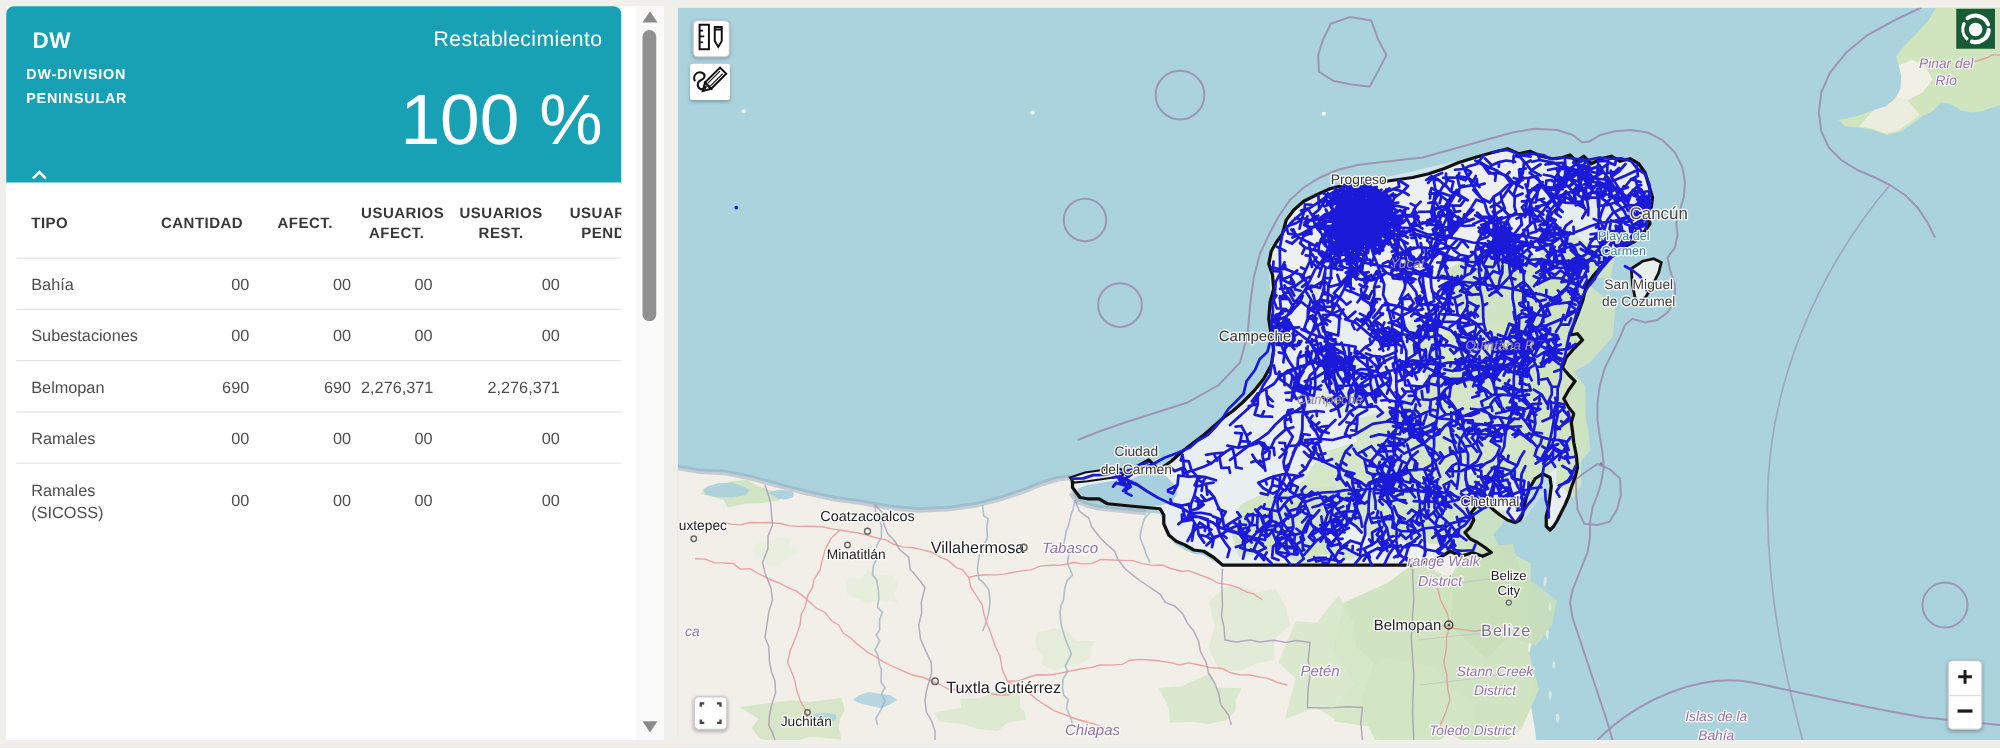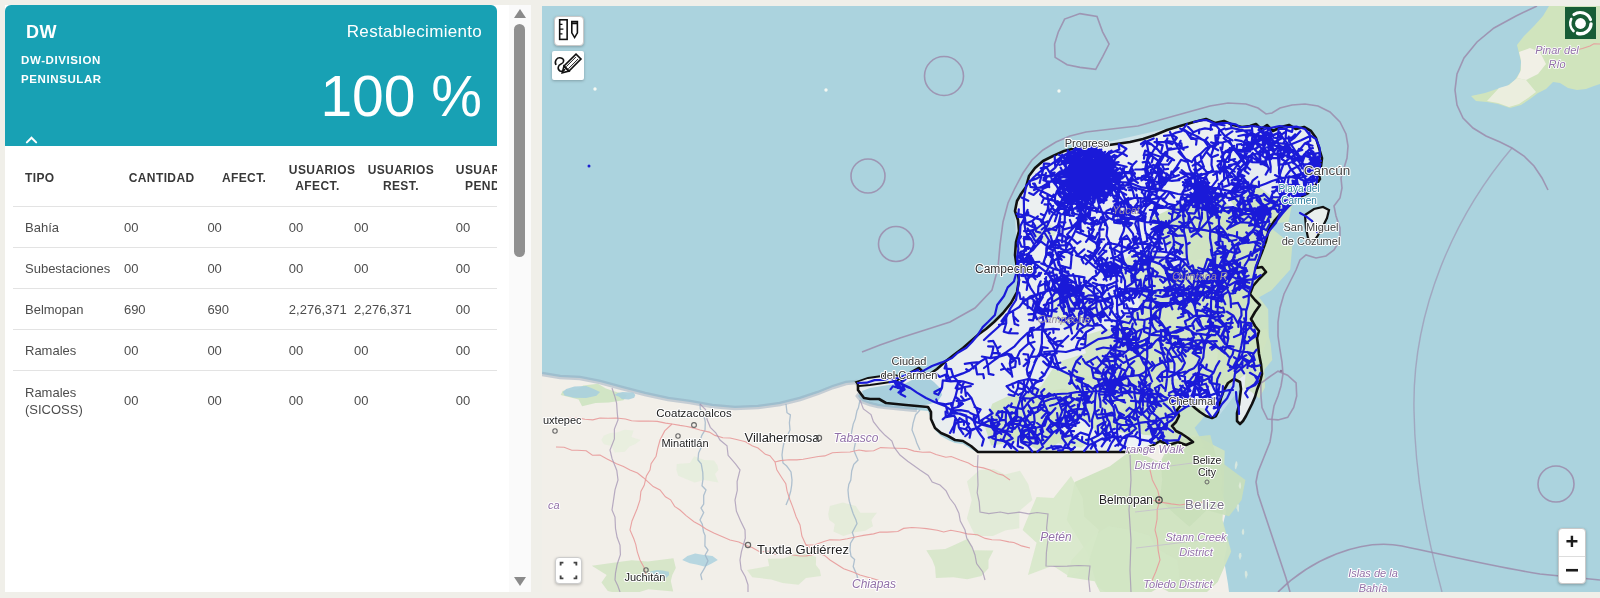--- a/index.html
+++ b/index.html
@@ -5,21 +5,21 @@
 #panelbg{position:absolute;left:5px;top:5px;width:526px;height:587px;background:#fff}
 #teal{position:absolute;left:5px;top:5px;width:492px;height:148px;background:#18a1b4;border-radius:6px;color:#fff}
 #teal .dw{position:absolute;left:21px;top:17px;font-size:18px;font-weight:700;letter-spacing:.5px}
 #teal .sub{position:absolute;left:16px;top:46px;font-size:11.5px;font-weight:700;letter-spacing:.6px;line-height:19px}
 #teal .rest{position:absolute;right:15px;top:17px;font-size:17px;font-weight:400;letter-spacing:.3px}
 #teal .pct{position:absolute;right:15px;top:58px;font-size:57px;font-weight:400;letter-spacing:0px}
 #teal .chev{position:absolute;left:20px;bottom:6px;width:13px;height:13px}
 #tablecard{position:absolute;left:5px;top:146px;width:492px;height:446px;background:#fff;overflow:hidden}
 table{border-collapse:collapse;width:504px;table-layout:fixed;margin-left:8px;margin-top:6px}
 th{font-size:12px;font-weight:700;color:#383838;letter-spacing:.4px;padding:10px 4px 12px;text-align:center;vertical-align:middle;line-height:16px}
-td{font-size:13px;color:#4d4d4d;padding:0 4px;text-align:left;height:41px;line-height:17px}
+td{font-size:13px;color:#4d4d4d;padding:0 4px;text-align:right;height:41px;line-height:17px}
 tr.tall td{height:60px}
 th.t,td.t{text-align:left;padding-left:12px;max-width:105px}
 th:nth-child(1){width:114px}th:nth-child(2){width:82px}th:nth-child(3){width:80px}th:nth-child(4){width:64px}th:nth-child(5){width:100px}th:nth-child(6){width:64px}
 tbody tr{border-top:1px solid #e3e3e3}
 #sbar{position:absolute;left:509px;top:5px;width:22px;height:587px;background:#fafafa}
 #sthumb{position:absolute;left:514px;top:24px;width:11px;height:233px;background:#909090;border-radius:6px}
 .arr{position:absolute;left:514px;width:0;height:0;border-left:6px solid transparent;border-right:6px solid transparent}
 #arrup{top:9px;border-bottom:9px solid #8a8a8a}
 #arrdn{top:577px;border-top:9px solid #8a8a8a}
 #mapwrap{position:absolute;left:542px;top:6px;width:1058px;height:586px;overflow:hidden}

